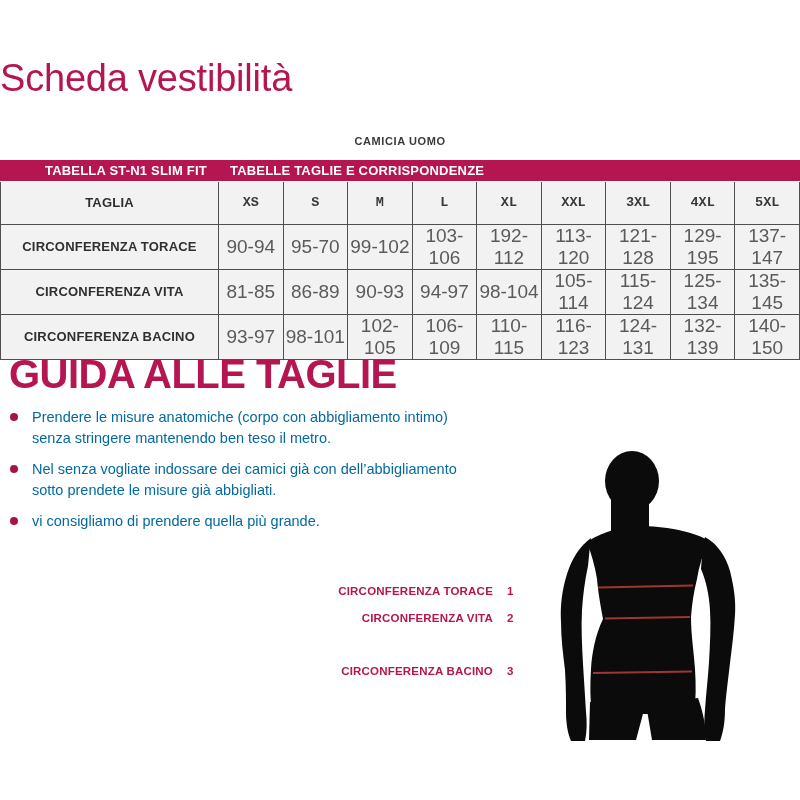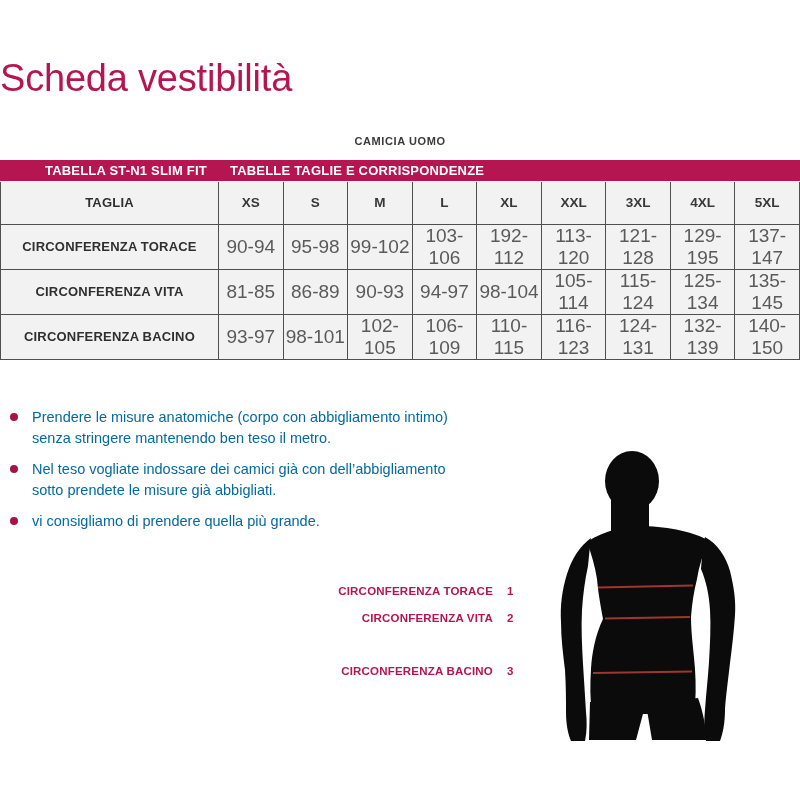--- a/index.html
+++ b/index.html
@@ -31,21 +31,21 @@
   table.size-table td,table.size-table th{
     border:1px solid #4f4f4f;background:#f2f2f2;text-align:center;
     vertical-align:middle;padding:0;
   }
   table.size-table tr:first-child td,
   table.size-table tr:first-child th{border-top:none;}
   th.row-label,td.row-label{
     text-align:left;padding-left:9px;font-size:13px;font-weight:bold;color:#2f2f2f;
     letter-spacing:0.2px;
   }
-  td.size-head{font-size:13.5px;font-weight:bold;color:#383838;}
+  td.size-head{font-size:13.5px;font-weight:bold;color:#383838;font-family:Liberation Mono, monospace;}
   td.val{font-size:19px;font-weight:normal;color:#5a5a5a;}
   tr.r-taglia{height:42px;}
   tr.r-torace{height:39px;}
   tr.r-vita{height:38px;}
   tr.r-bacino{height:40px;}
   
   .guide-heading{
     position:absolute;top:352px;left:9px;
     font-size:40px;line-height:44px;font-weight:bold;color:#b51550;letter-spacing:-0.5px;
   }
@@ -105,21 +105,21 @@
           <td class="size-head">L</td>
           <td class="size-head">XL</td>
           <td class="size-head">XXL</td>
           <td class="size-head">3XL</td>
           <td class="size-head">4XL</td>
           <td class="size-head">5XL</td>
         </tr>
         <tr class="r-torace">
           <td class="row-label">CIRCONFERENZA TORACE</td>
           <td class="val">90-94</td>
-          <td class="val">95-98</td>
+          <td class="val">95-70</td>
           <td class="val">99-102</td>
           <td class="val">103-106</td>
           <td class="val">192-112</td>
           <td class="val">113-120</td>
           <td class="val">121-128</td>
           <td class="val">129-195</td>
           <td class="val">137-147</td>
         </tr>
         <tr class="r-vita">
           <td class="row-label">CIRCONFERENZA VITA</td>
@@ -142,33 +142,34 @@
           <td class="val">110-115</td>
           <td class="val">116-123</td>
           <td class="val">124-131</td>
           <td class="val">132-139</td>
           <td class="val">140-150</td>
         </tr>
       </tbody>
     </table>
   </div>
 
+  <div class="guide-heading">GUIDA ALLE TAGLIE</div>
 
   <div class="bullets">
     <div class="bullet">
       <span class="dot"></span>
       <div class="text">
         <div>Prendere le misure anatomiche (corpo con abbigliamento intimo)</div>
         <div>senza stringere mantenendo ben teso il metro.</div>
       </div>
     </div>
     <div class="bullet">
       <span class="dot"></span>
       <div class="text">
-        <div>Nel teso vogliate indossare dei camici già con dell’abbigliamento</div>
+        <div>Nel senza vogliate indossare dei camici già con dell’abbigliamento</div>
         <div>sotto prendete le misure già abbigliati.</div>
       </div>
     </div>
     <div class="bullet">
       <span class="dot"></span>
       <div class="text">
         <div>vi consigliamo di prendere quella più grande.</div>
       </div>
     </div>
   </div>

